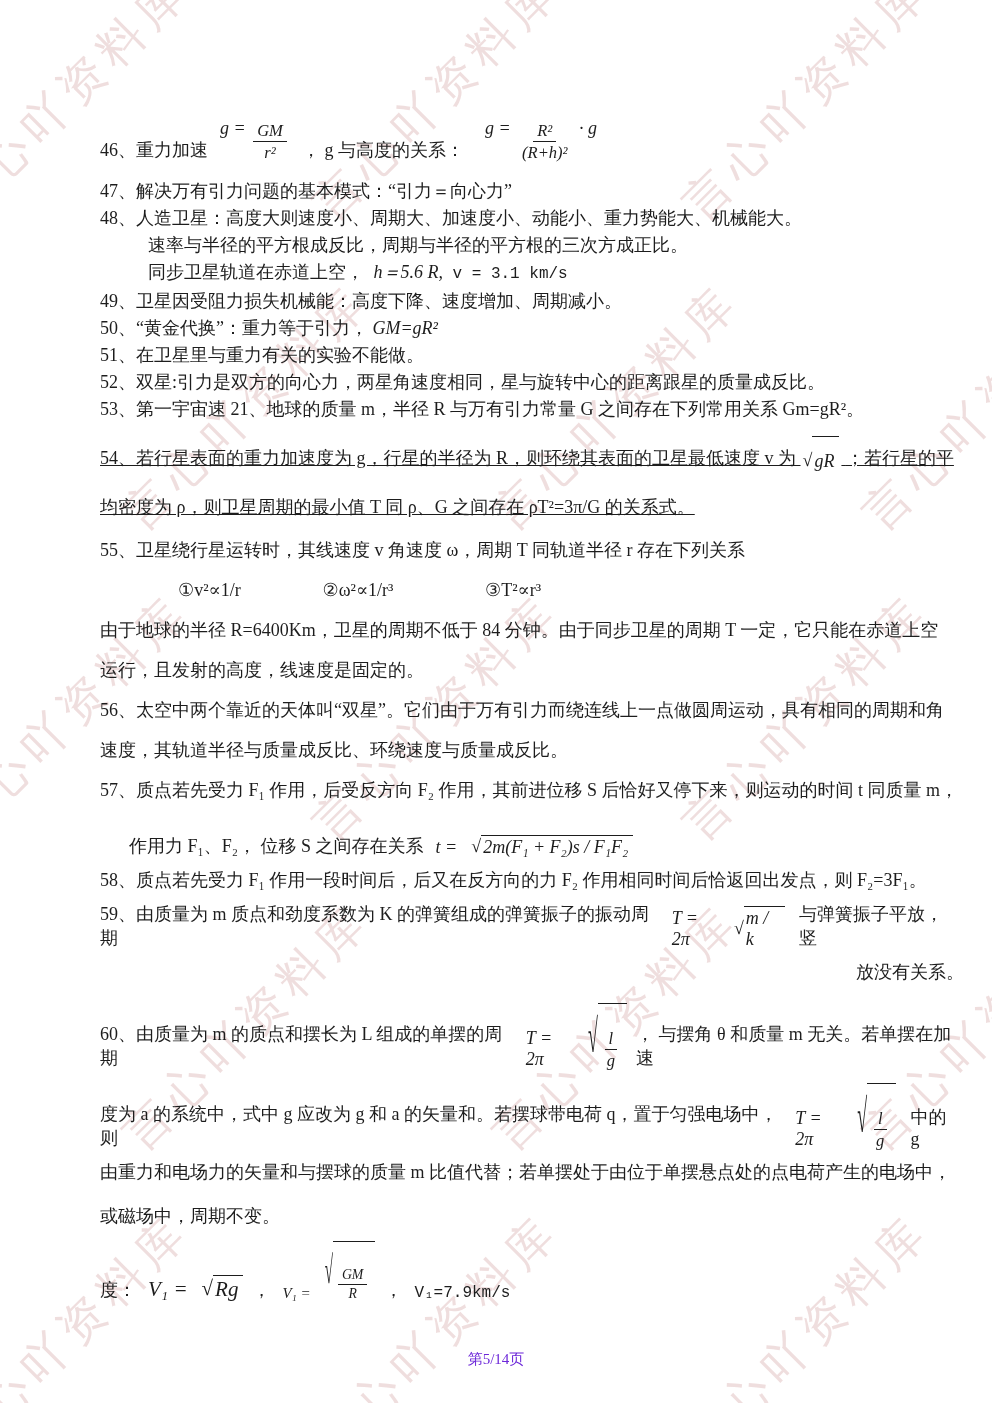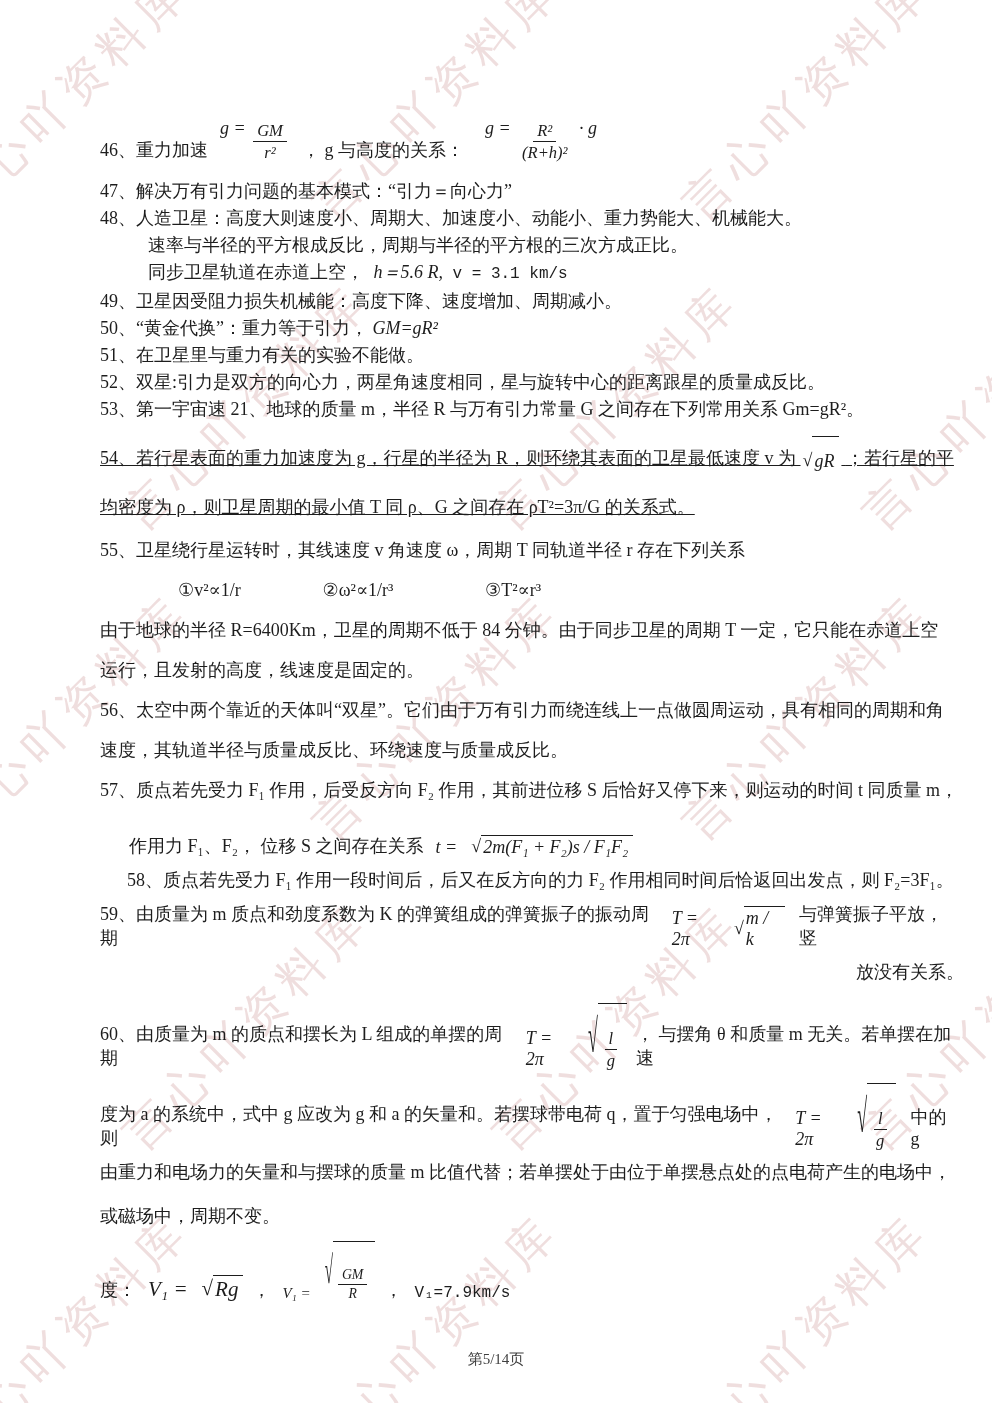--- a/index.html
+++ b/index.html
@@ -34,31 +34,31 @@
   .tt { font-family:"Liberation Mono","DejaVu Sans Mono",monospace; font-size:16px; font-style:normal; }
   .opt { display:inline-block; }
   .opt1 { width:140px; }
   .opt2 { width:158px; }
   .b46 { height:70px; margin-bottom:16px; }
   .gapL { margin-left:14px; }
   .gapS { margin-left:5px; margin-right:5px; }
   .m53 { margin-bottom:12px; }
   .l54 { line-height:46px;text-decoration:underline; }
   .l57f { height:48px;margin-left:29px; }
-  .l58 { line-height:44px;margin-left:27px; }
+  .l58 { line-height:44px; }
   .l59 { height:48px; }
   .l59b { line-height:44px;text-align:right; }
   .l60a { height:76px; }
   .l60b { height:80px;font-family:Liberation Serif, serif; }
   .l60c { line-height:44px; }
   .lvlast { height:58px; margin-top:6px; }
   .fbig { font-size:21px; }
   .fsmall { font-size:15px; }
   .footer { position:absolute; left:0; right:0; bottom:34px; text-align:center;
-            font-size:15px; color:#404040; z-index:1; }
+            font-size:15px; color:#6d28d9; z-index:1; }
 </style>
 </head>
 <body>
 
 <div class="page">
   <div class="wm-layer">
       <div class="watermark" style="left: -70px; top: 190px; color: rgba(219, 181, 181, 0.45);">言心吖资料库</div>
       <div class="watermark" style="left: 300px; top: 190px; color: rgba(219, 181, 181, 0.45);">言心吖资料库</div>
       <div class="watermark" style="left: 670px; top: 190px; color: rgba(219, 181, 181, 0.45);">言心吖资料库</div>
       <div class="watermark" style="left: 110px; top: 500px; color: rgba(219, 181, 181, 0.45);">言心吖资料库</div>

